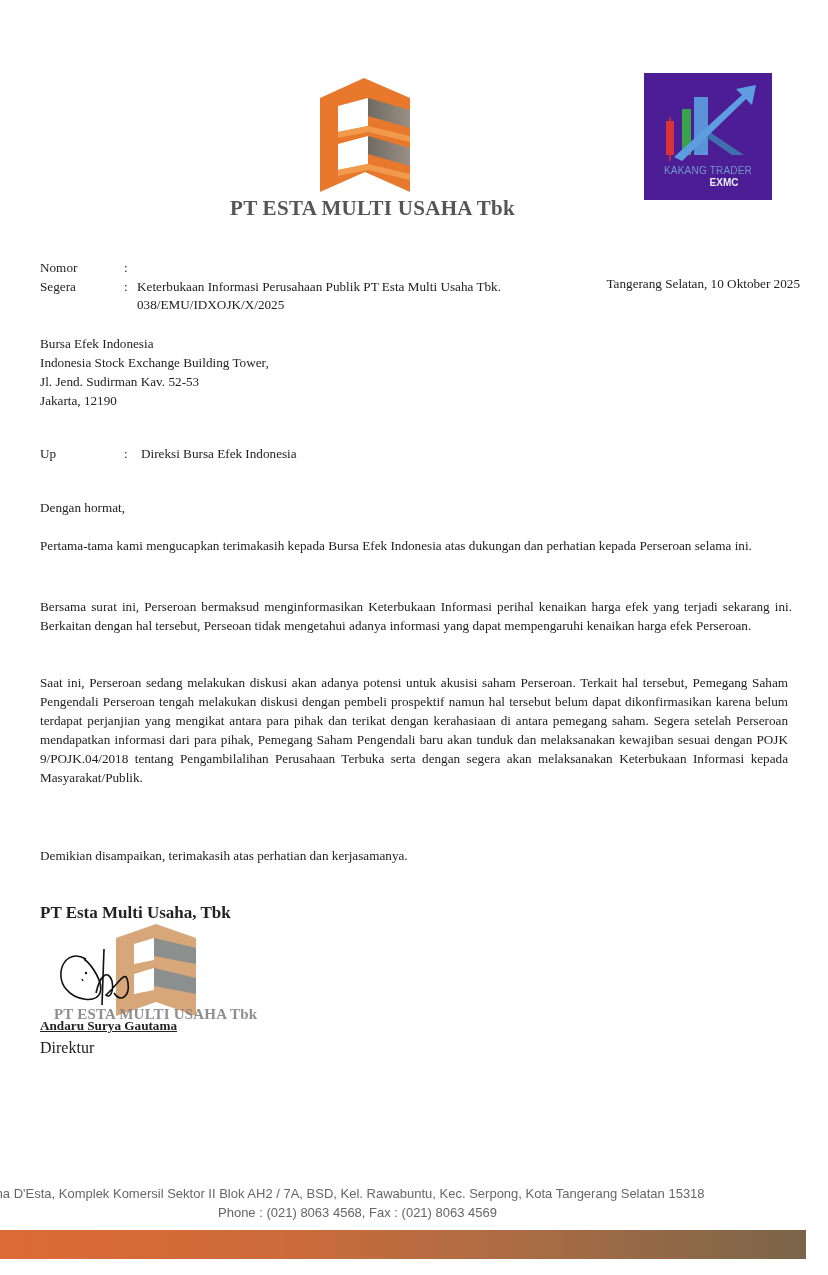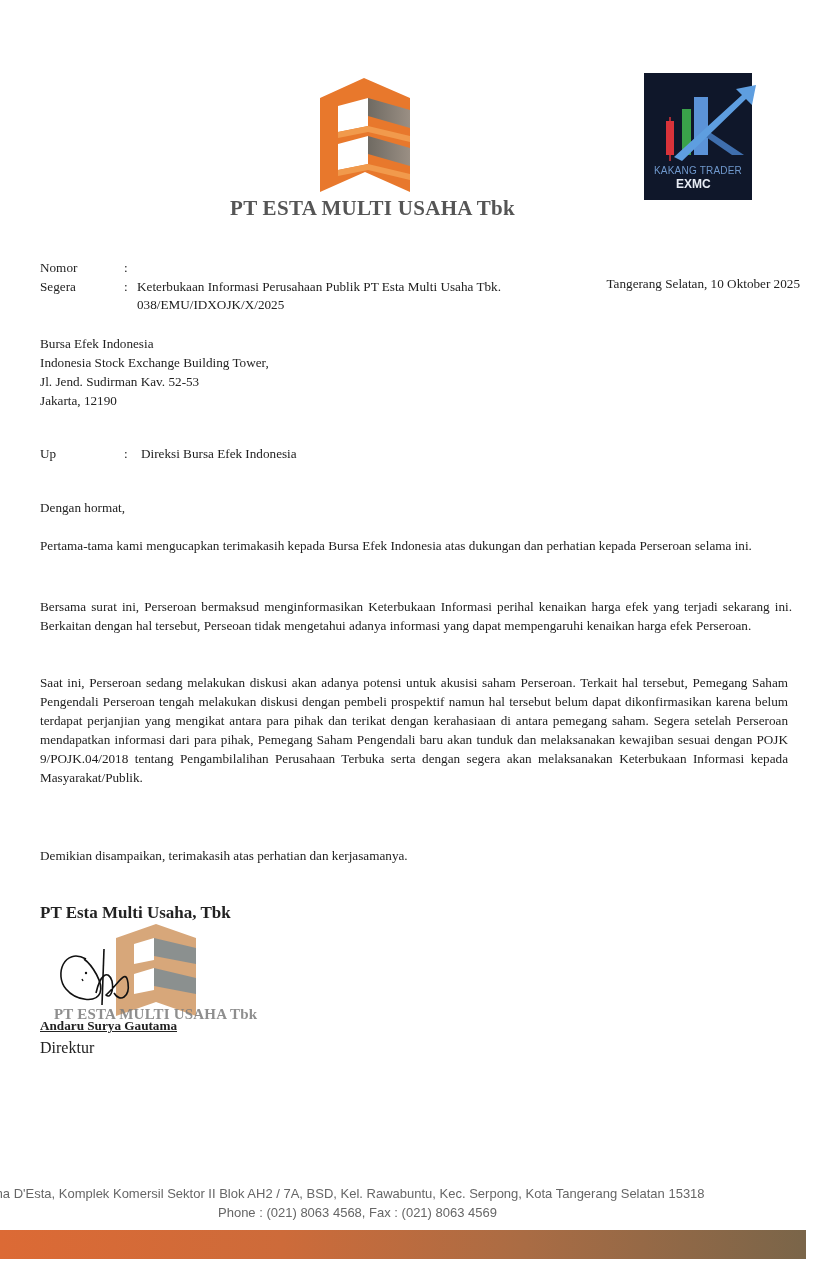--- a/index.html
+++ b/index.html
@@ -6,25 +6,25 @@
     html, body { width: 828px; height: 1275px; background: #ffffff; overflow: hidden; }
     body { position: relative; font-family: "Liberation Serif", "DejaVu Serif", serif; color: #222; }
 
     .abs { position: absolute; }
 
     
     #main-logo { left: 316px; top: 76px; width: 98px; height: 116px; }
     #company-title { left: 0; width: 828px; top: 196px; text-align: left; padding-left: 230px;
       font-family: "Liberation Serif", "DejaVu Serif", serif; font-weight: bold; font-size: 21px;
       color: #555; letter-spacing: 0.3px; }
-    #partner-logo { left: 644px; top: 73px; width: 108px; height: 127px; background: #0f172a; }
+    #partner-logo { left: 644px; top: 73px; width: 128px; height: 127px; background: #4c1d95; }
     #partner-logo .name1 { position: absolute; left: 0; width: 100%; top: 92px; text-align: center;
       font-family: "Liberation Sans", "DejaVu Sans", sans-serif; font-size: 10px; color: #6f98cc; letter-spacing: 0.2px; }
-    #partner-logo .name2 { position: absolute; left: 0; width: 100%; top: 104px; text-align: left;
-      font-family: "Liberation Sans", "DejaVu Sans", sans-serif; font-size: 12px; font-weight: bold; color: #e8edf5; padding-left: 32px; }
+    #partner-logo .name2 { position: absolute; left: 0; width: 100%; top: 104px; text-align: center;
+      font-family: "Liberation Sans", "DejaVu Sans", sans-serif; font-size: 10px; font-weight: bold; color: #e8edf5; padding-left: 32px; }
 
     
     .txt { font-size: 13.2px; line-height: 19px; color: #222; }
     .justify { text-align: justify; text-align-last: left; }
     .label { position: absolute; width: 80px; }
     .colon { position: absolute; width: 10px; }
 
     
     #sig-company { left: 40px; top: 903px; font-weight: bold; font-size: 17px; }
     #stamp { left: 114px; top: 924px; width: 84px; height: 92px; }

